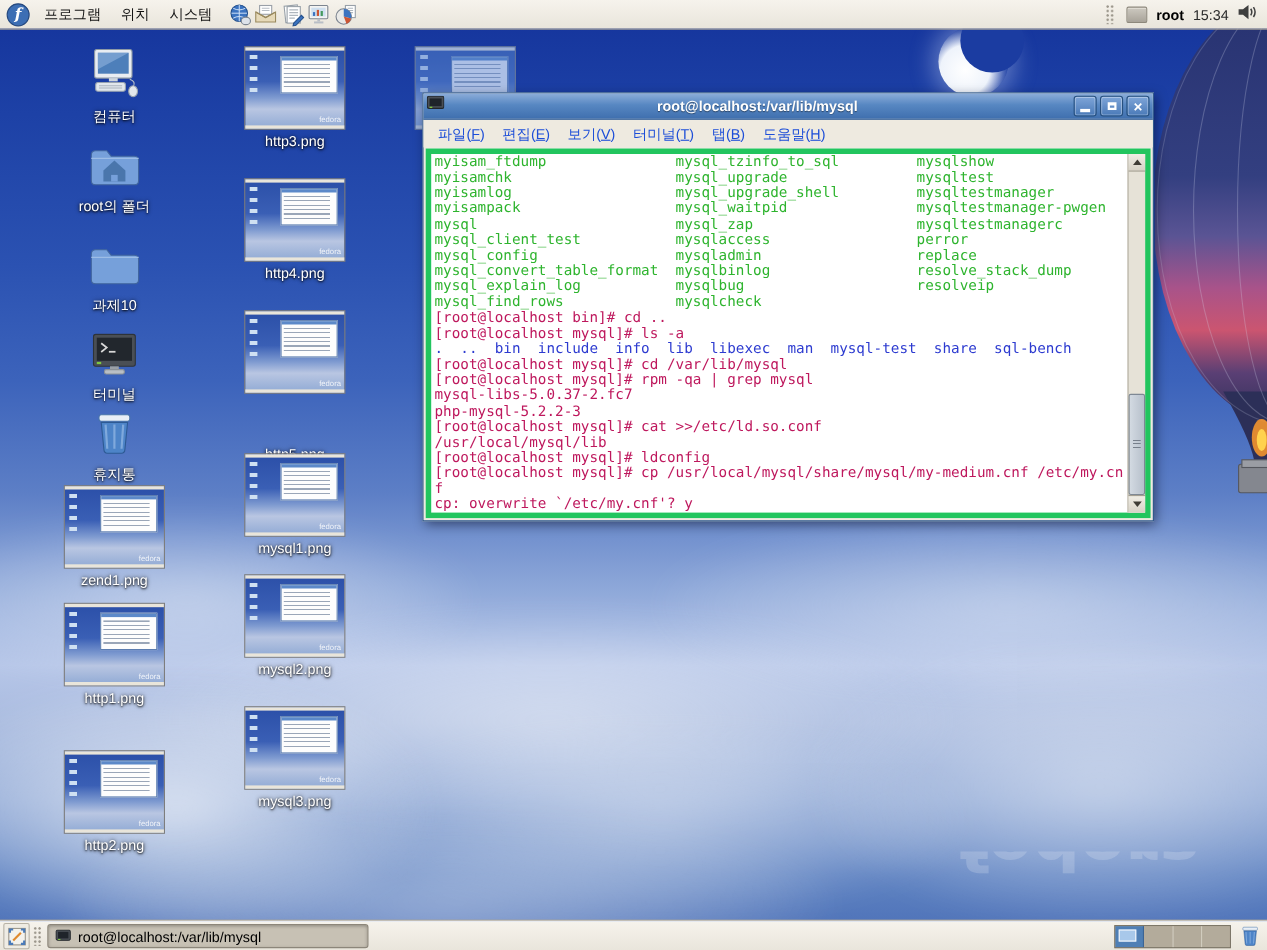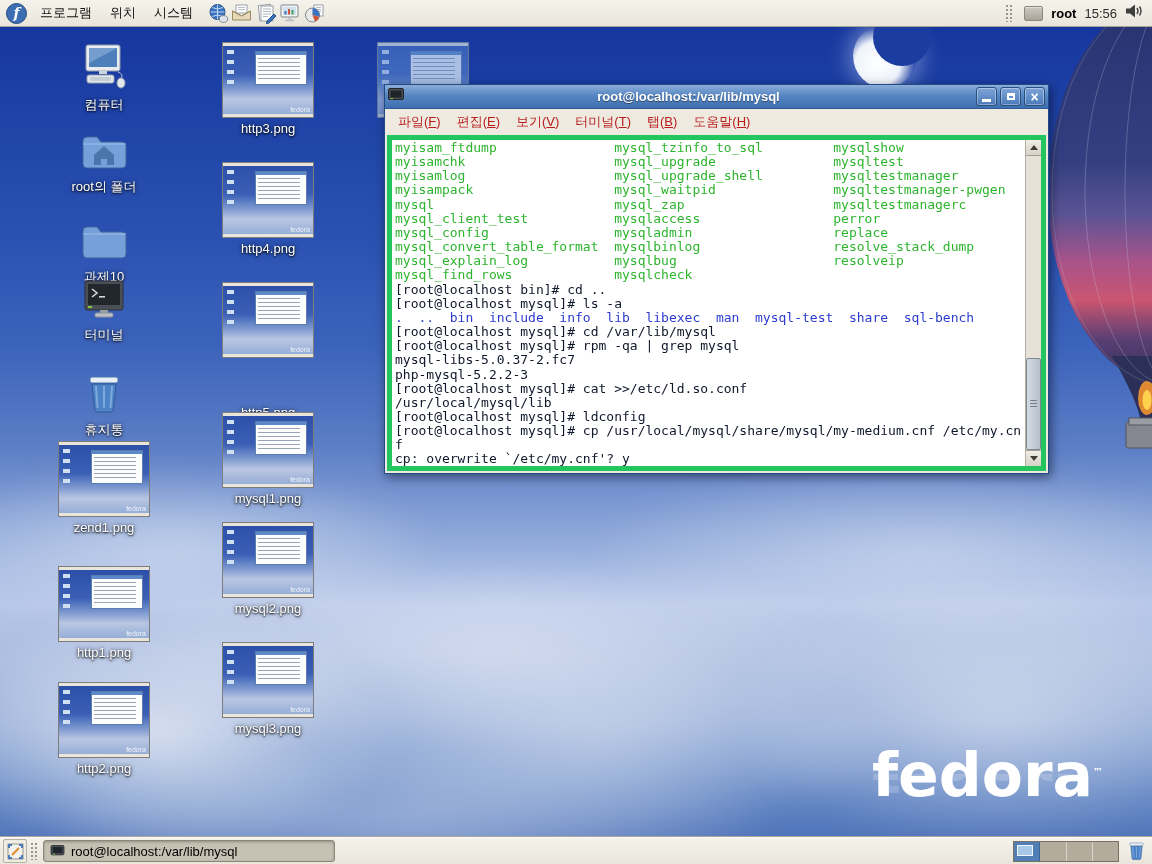--- a/index.html
+++ b/index.html
@@ -94,28 +94,28 @@
     display:flex;align-items:center;padding:0 3px;border-bottom:1px solid #2d5b96;}
   #title-text{flex:1;text-align:center;color:#fff;font-weight:bold;font-size:13px;
     text-shadow:0 1px 1px rgba(0,0,0,.45);overflow:hidden;white-space:nowrap;}
   .tb-btn{width:19px;height:17px;margin-left:3px;border-radius:3px;border:1px solid #27507f;
     background:linear-gradient(#7fa5d8,#4a7ab8);box-shadow:inset 0 0 0 1px rgba(255,255,255,.35);
     display:flex;align-items:center;justify-content:center;position:relative;}
   .gl-min{width:9px;height:3px;background:#fff;margin-top:8px;}
   .gl-max{width:8px;height:7px;border:2px solid #fff;box-sizing:border-box;border-top-width:3px;}
   .gl-close{color:#fff;font-size:14px;font-weight:bold;line-height:14px;}
   #menubar{height:25px;display:flex;align-items:center;padding-left:5px;background:#eeeae0;}
-  .tmenu{padding:2px 8px;font-size:13px;color:#b91c1c;}
+  .tmenu{padding:2px 8px;font-size:13px;color:#1d4ed8;}
   .tmenu u{text-decoration:underline;}
   #term-wrap{position:absolute;left:2px;right:2px;top:50px;bottom:2px;border:5px solid #22c55e;background:#fff;}
   #term-text{position:absolute;left:3px;top:1px;right:17px;bottom:0;overflow:hidden;
     font-family:"DejaVu Sans Mono",monospace;font-size:13px;line-height:14.15px;white-space:pre;}
   #term-text .g{color:#2eb42e;}
   #term-text .b{color:#2d3bd0;}
-  #term-text .k{color:#0f172a;}
+  #term-text .k{color:#be185d;}
   #term-text .cur{background:#000;}
   #scrollbar{position:absolute;top:0;right:0;bottom:0;width:15px;background:#e6e2d7;border-left:1px solid #b3aea2;}
   .sb-btn{position:absolute;left:0;right:0;height:15px;background:linear-gradient(#f0ede5,#d7d2c6);
     display:flex;align-items:center;justify-content:center;}
   #sb-up{top:0;border-bottom:1px solid #a39e91;}
   #sb-down{bottom:0;border-top:1px solid #a39e91;}
   .tri-up{width:0;height:0;border-left:4px solid transparent;border-right:4px solid transparent;border-bottom:5px solid #3f3c35;}
   .tri-down{width:0;height:0;border-left:4px solid transparent;border-right:4px solid transparent;border-top:5px solid #3f3c35;}
   #sb-thumb{position:absolute;left:0px;right:0px;top:67%;bottom:16px;background:linear-gradient(90deg,#d3dae2,#b7c0cb);
     border:1px solid #7e8894;border-radius:2px;box-sizing:border-box;}
@@ -156,21 +156,20 @@
       <ellipse cx="120" cy="165" rx="45" ry="193" fill="none" stroke="#d7dcef" stroke-opacity="0.25"></ellipse>
       <ellipse cx="120" cy="165" rx="85" ry="194" fill="none" stroke="#d7dcef" stroke-opacity="0.25"></ellipse>
       <ellipse cx="120" cy="165" rx="118" ry="195" fill="none" stroke="#d7dcef" stroke-opacity="0.2"></ellipse>
       <ellipse cx="97" cy="372" rx="9" ry="17" fill="#ff9a2a" opacity="0.85"></ellipse>
       <ellipse cx="97" cy="374" rx="4.5" ry="10" fill="#ffd24d"></ellipse>
       <line x1="88" y1="392" x2="84" y2="398" stroke="#44475e"></line>
       <line x1="108" y1="392" x2="112" y2="398" stroke="#44475e"></line>
       <rect x="76" y="396" width="42" height="26" rx="2" fill="#84878f" stroke="#55575e"></rect>
       <rect x="79" y="392" width="36" height="7" fill="#9a9da4" stroke="#55575e"></rect>
     </svg>
-    <div id="brand"><span>fedora</span><span class="tm">™</span></div>
     <div id="brand-reflect">fedora</div>
   </div>
 
   <div id="col1" class="dcol">
       <div class="dicon" style="top: 44px;">
         <div><svg width="48" height="46" viewBox="0 0 48 46">
             <rect x="6" y="1" width="34" height="26" rx="2" fill="#e9edf2" stroke="#8d99a6"></rect>
             <rect x="9" y="4" width="28" height="19" fill="#4d7fba"></rect>
             <path d="M9 4 L37 4 L9 19 Z" fill="#7fa6d4" opacity="0.8"></path>
             <rect x="19" y="27" width="8" height="3" fill="#cfd6dd"></rect>
@@ -190,21 +189,21 @@
           </svg></div>
         <div class="dlabel">root의 폴더</div>
       </div>
       <div class="dicon" style="top: 222px;">
         <div><svg width="48" height="40" viewBox="0 0 48 40">
             <path d="M3 9 q0 -4 4 -4 h10 l4 5 h21 q4 0 4 4 v18 q0 4 -4 4 h-35 q-4 0 -4 -4 Z" fill="#76a0da" stroke="#41659d"></path>
             <path d="M3 12 h43" stroke="#9dbde6"></path>
           </svg></div>
         <div class="dlabel">과제10</div>
       </div>
-      <div class="dicon" style="top: 280px;">
+      <div class="dicon" style="top: 303px;">
         <div><svg width="44" height="40" viewBox="0 0 44 40">
             <rect x="3" y="1" width="38" height="29" rx="2" fill="#4a4f55" stroke="#2e3338"></rect>
             <rect x="6" y="4" width="32" height="21" fill="#22272d"></rect>
             <path d="M10 9 l5 4 -5 4" fill="none" stroke="#d8d8d8" stroke-width="1.6"></path>
             <rect x="17" y="16" width="6" height="1.6" fill="#d8d8d8"></rect>
             <rect x="6" y="26" width="4" height="2" fill="#7ec840"></rect>
             <rect x="18" y="30" width="8" height="3" fill="#9aa0a6"></rect>
             <rect x="13" y="33" width="18" height="4" rx="1.5" fill="#b9bfc5" stroke="#8b9197"></rect>
           </svg></div>
         <div class="dlabel">터미널</div>
@@ -222,21 +221,21 @@
           <div class="thumb">
             <div class="t-panel"></div>
             <div class="t-icons"></div>
             <div class="t-win"></div>
             <div class="t-fedora">fedora</div>
             <div class="t-task"></div>
           </div>
         </div>
         <div class="dlabel">zend1.png</div>
       </div>
-      <div class="dicon" style="top: 566px;">
+      <div class="dicon" style="top: 548px;">
         <div>
           <div class="thumb">
             <div class="t-panel"></div>
             <div class="t-icons"></div>
             <div class="t-win"></div>
             <div class="t-fedora">fedora</div>
             <div class="t-task"></div>
           </div>
         </div>
         <div class="dlabel">http1.png</div>
@@ -431,21 +430,21 @@
             <circle cx="8.5" cy="12" r="7" fill="#e9e9e7" stroke="#7d8590"></circle>
             <path d="M8.5 12 L8.5 5 A7 7 0 0 1 15.2 13.8 Z" fill="#3b73c0"></path>
             <path d="M8.5 12 L15.2 13.8 A7 7 0 0 1 11 18.6 Z" fill="#cc5533"></path>
           </svg>
         </span>
       </span>
     <span id="tray">
       <span class="grip"></span>
       <span id="tray-app"></span>
       <span id="username">root</span>
-      <span id="clock">15:56</span>
+      <span id="clock">15:34</span>
       <span>
         <svg width="19" height="18" viewBox="0 0 19 18">
             <polygon points="1,6.5 5,6.5 10,2.5 10,15.5 5,11.5 1,11.5" fill="#3f3f3f"></polygon>
             <path d="M12 6 q2 3 0 6" fill="none" stroke="#3f3f3f" stroke-width="1.4"></path>
             <path d="M14.5 4.5 q3 4.5 0 9" fill="none" stroke="#3f3f3f" stroke-width="1.4"></path>
           </svg>
       </span>
     </span>
   </div>
 

